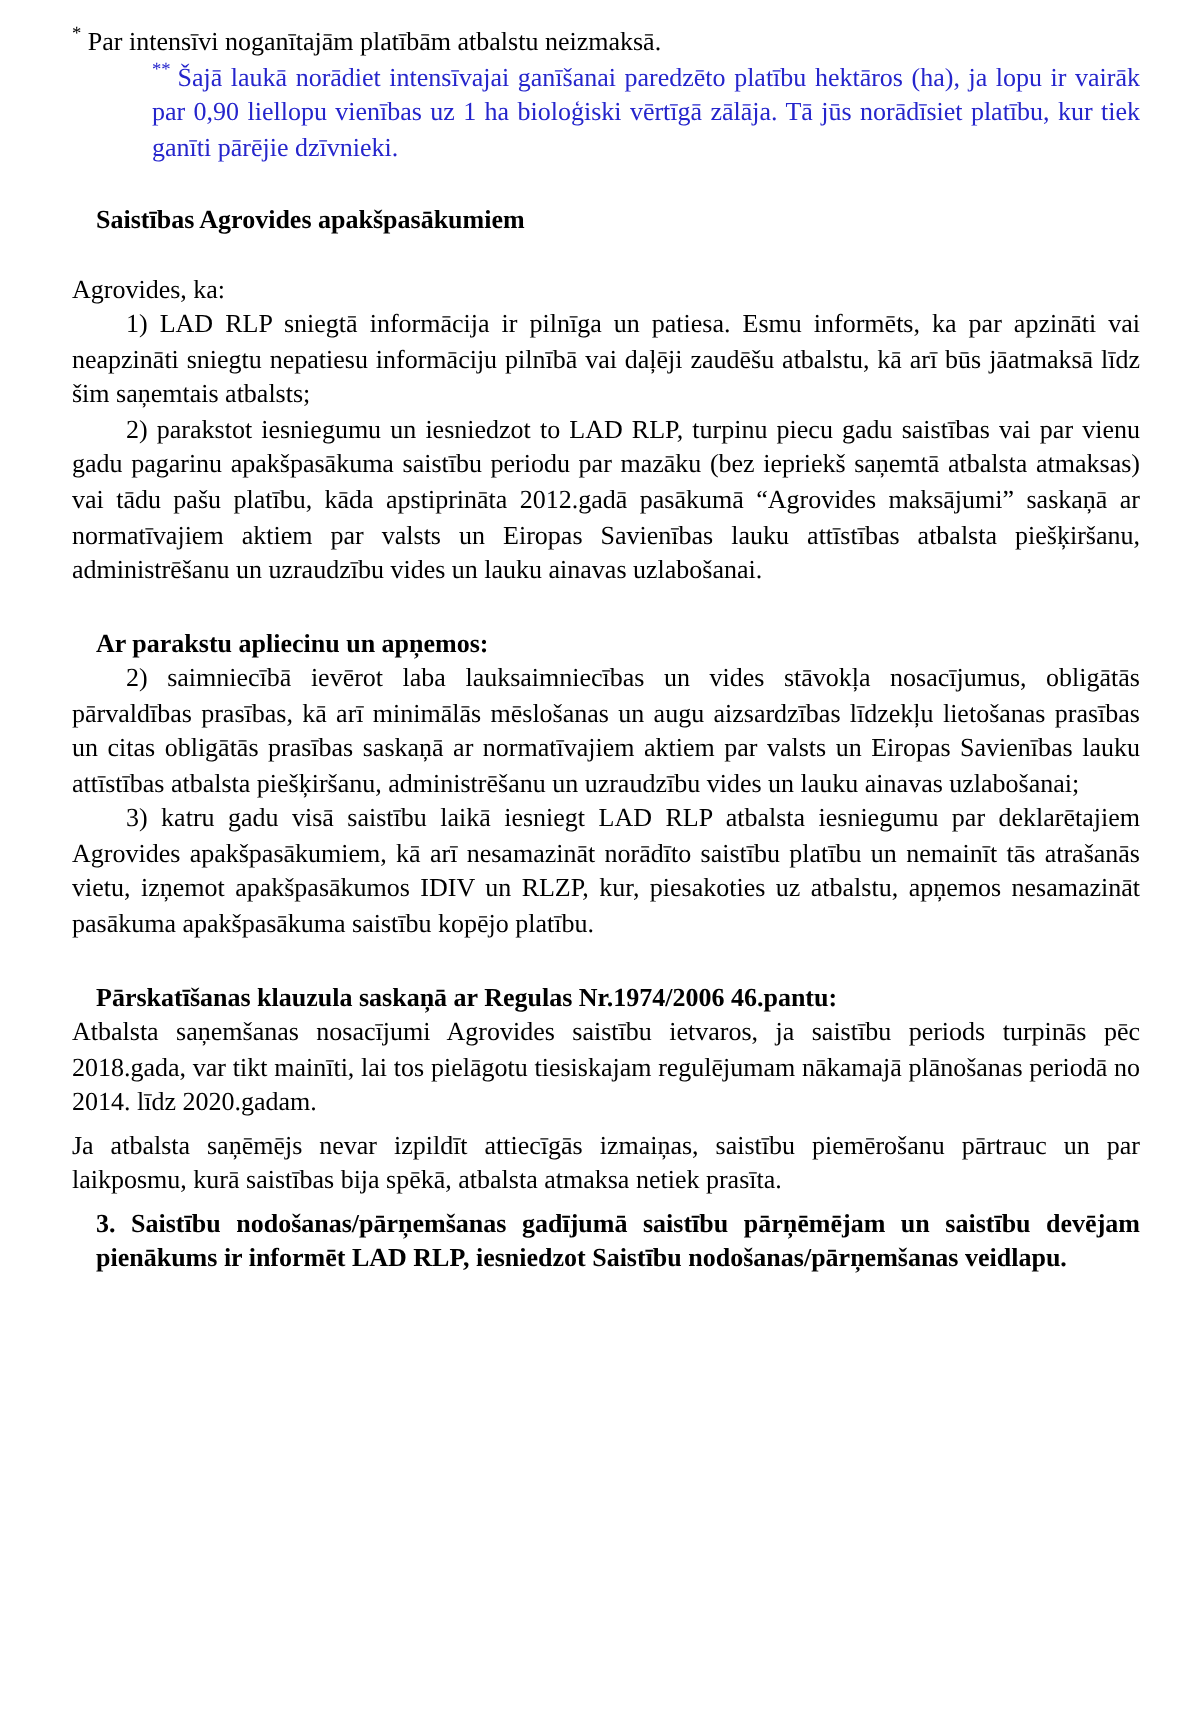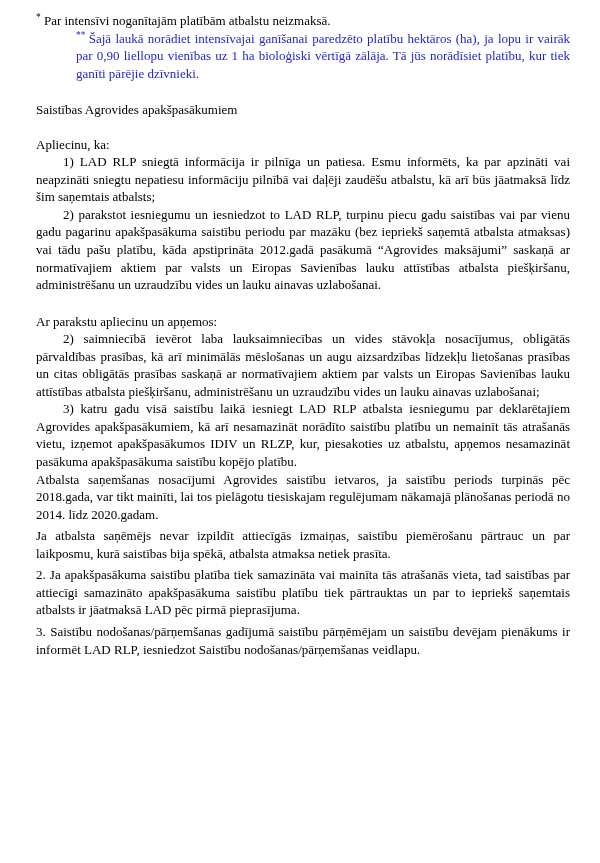--- a/index.html
+++ b/index.html
@@ -11,47 +11,47 @@
     box-sizing: border-box;
     width: 600px;
     min-height: 863px;
     padding: 12px 30px 18px 36px;
     font-family: "Liberation Serif", "DejaVu Serif", serif;
     font-size: 13px;
     line-height: 1.35;
     color: #000000;
   }
   p, h3 { margin: 0; padding: 0; font-size: 13px; }
-  .h { font-weight: normal; }
+  .h { font-weight: bold; margin-left: 12px; }
   .just { text-align: justify; }
   .ind { text-indent: 27px; }
   .gap-lg { margin-top: 19px; }
   .gap { margin-top: 17px; }
   .gap-sm { margin-top: 4px; }
   .blue { color: var(--note-blue, #2525cc); margin-left: 40px; }
   .b { font-weight: normal; }
   .sup { vertical-align: super; font-size: 0.72em; line-height: 0; }
 </style>
 </head>
 <body style="background: rgb(255, 255, 255);">
 
 <div class="page">
 
   <p class="para"><span class="sup">*</span><span> Par intensīvi noganītajām platībām atbalstu neizmaksā.</span></p>
   <p class="para blue just"><span class="sup">** </span><span>Šajā laukā norādiet intensīvajai ganīšanai paredzēto platību hektāros (ha), ja lopu ir vairāk par 0,90 liellopu vienības uz 1 ha bioloģiski vērtīgā zālāja. Tā jūs norādīsiet platību, kur tiek ganīti pārējie dzīvnieki.</span></p>
 
   <h3 class="h gap-lg">Saistības Agrovides apakšpasākumiem</h3>
 
-  <p class="para gap">Apliecinu, ka:</p>
+  <p class="para gap">Agrovides, ka:</p>
   <p class="para just ind">1) LAD RLP sniegtā informācija ir pilnīga un patiesa. Esmu informēts, ka par apzināti vai neapzināti sniegtu nepatiesu informāciju pilnībā vai daļēji zaudēšu atbalstu, kā arī būs jāatmaksā līdz šim saņemtais atbalsts;</p>
   <p class="para just ind"><span>2) parakstot iesniegumu un iesniedzot to LAD RLP, </span><span class="b">turpinu</span><span> piecu gadu saistības </span><span class="b">vai par vienu gadu pagarinu</span><span> apakšpasākuma saistību periodu par mazāku (bez iepriekš saņemtā atbalsta atmaksas) vai tādu pašu platību, kāda apstiprināta 2012.gadā </span><span class="b">pasākumā</span><span> “Agrovides maksājumi” saskaņā ar normatīvajiem aktiem par valsts un Eiropas Savienības lauku attīstības atbalsta piešķiršanu, administrēšanu un uzraudzību vides un lauku ainavas uzlabošanai.</span></p>
 
   <h3 class="h gap-lg">Ar parakstu apliecinu un apņemos:</h3>
   <p class="para just ind">2) saimniecībā ievērot laba lauksaimniecības un vides stāvokļa nosacījumus, obligātās pārvaldības prasības, kā arī minimālās mēslošanas un augu aizsardzības līdzekļu lietošanas prasības un citas obligātās prasības saskaņā ar normatīvajiem aktiem par valsts un Eiropas Savienības lauku attīstības atbalsta piešķiršanu, administrēšanu un uzraudzību vides un lauku ainavas uzlabošanai;</p>
   <p class="para just ind"><span>3) katru gadu visā saistību laikā iesniegt </span><span class="b">LAD RLP</span><span> atbalsta iesniegumu par deklarētajiem Agrovides apakšpasākumiem, kā arī nesamazināt norādīto saistību platību un nemainīt tās atrašanās vietu, izņemot apakšpasākumos IDIV un RLZP, kur, piesakoties uz atbalstu, apņemos nesamazināt pasākuma apakšpasākuma saistību kopējo platību.</span></p>
 
+  <h3 class="h gap-lg">Pārskatīšanas klauzula saskaņā ar Regulas Nr.1974/2006 46.pantu:</h3>
   <p class="para just">Atbalsta saņemšanas nosacījumi Agrovides saistību ietvaros, ja saistību periods turpinās pēc 2018.gada, var tikt mainīti, lai tos pielāgotu tiesiskajam regulējumam nākamajā plānošanas periodā no 2014. līdz 2020.gadam.</p>
   <p class="para just gap-sm">Ja atbalsta saņēmējs nevar izpildīt attiecīgās izmaiņas, saistību piemērošanu pārtrauc un par laikposmu, kurā saistības bija spēkā, atbalsta atmaksa netiek prasīta.</p>
 
-  <p class="para just h gap-sm">2. Ja apakšpasākuma saistību platība tiek samazināta vai mainīta tās atrašanās vieta, tad saistības par attiecīgi samazināto apakšpasākuma saistību platību tiek pārtrauktas un par to iepriekš saņemtais atbalsts ir jāatmaksā LAD pēc pirmā pieprasījuma.</p>
   <p class="para just h gap-sm">3. Saistību nodošanas/pārņemšanas gadījumā saistību pārņēmējam un saistību devējam pienākums ir informēt LAD RLP, iesniedzot Saistību nodošanas/pārņemšanas veidlapu.</p>
 
 </div>
 
 </body></html>

